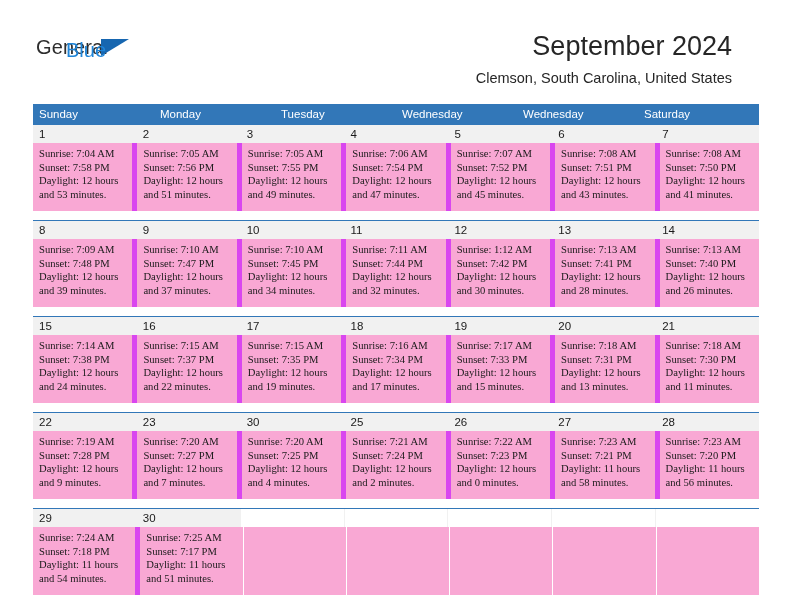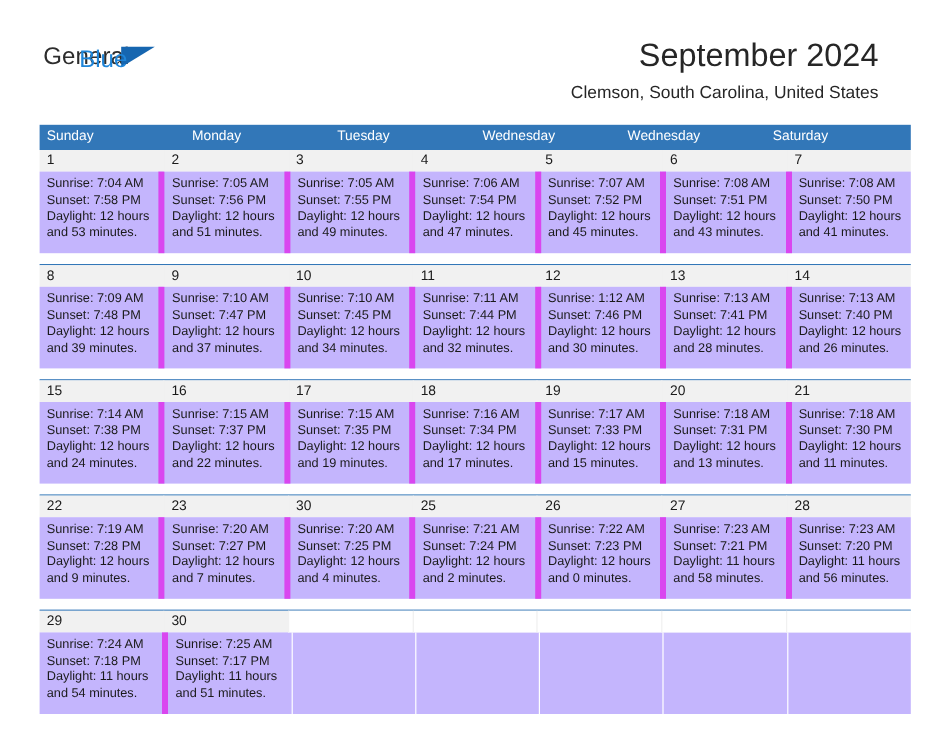--- a/index.html
+++ b/index.html
@@ -139,22 +139,23 @@
     color: #1a1a1a;
     padding-left: 6px;
     box-sizing: border-box;
     border-left: 1px solid #f1f1f1;
   }
   .num-cell:first-child { border-left: none; }
 
   .week-body {
     display: flex;
     width: 726px;
-    background: #c4b5fd;
+    background: #f9a8d4;
     height: 68px;
+    font-family: Liberation Serif, serif;
   }
   .day-cell {
     flex: 1 1 0;
     box-sizing: border-box;
     padding: 4px 5px 0 6px;
     border-left: 5px solid #d946ef;
     overflow: hidden;
   }
   .day-cell:first-child { border-left: none; }
   .day-cell.empty { border-left: 1px solid #ffffff; }
@@ -283,21 +284,21 @@
               <div class="evt-line">and 34 minutes.</div>
             </div>
             <div class="day-cell">
               <div class="evt-line">Sunrise: 7:11 AM</div>
               <div class="evt-line">Sunset: 7:44 PM</div>
               <div class="evt-line">Daylight: 12 hours</div>
               <div class="evt-line">and 32 minutes.</div>
             </div>
             <div class="day-cell">
               <div class="evt-line">Sunrise: 1:12 AM</div>
-              <div class="evt-line">Sunset: 7:46 PM</div>
+              <div class="evt-line">Sunset: 7:42 PM</div>
               <div class="evt-line">Daylight: 12 hours</div>
               <div class="evt-line">and 30 minutes.</div>
             </div>
             <div class="day-cell">
               <div class="evt-line">Sunrise: 7:13 AM</div>
               <div class="evt-line">Sunset: 7:41 PM</div>
               <div class="evt-line">Daylight: 12 hours</div>
               <div class="evt-line">and 28 minutes.</div>
             </div>
             <div class="day-cell">

